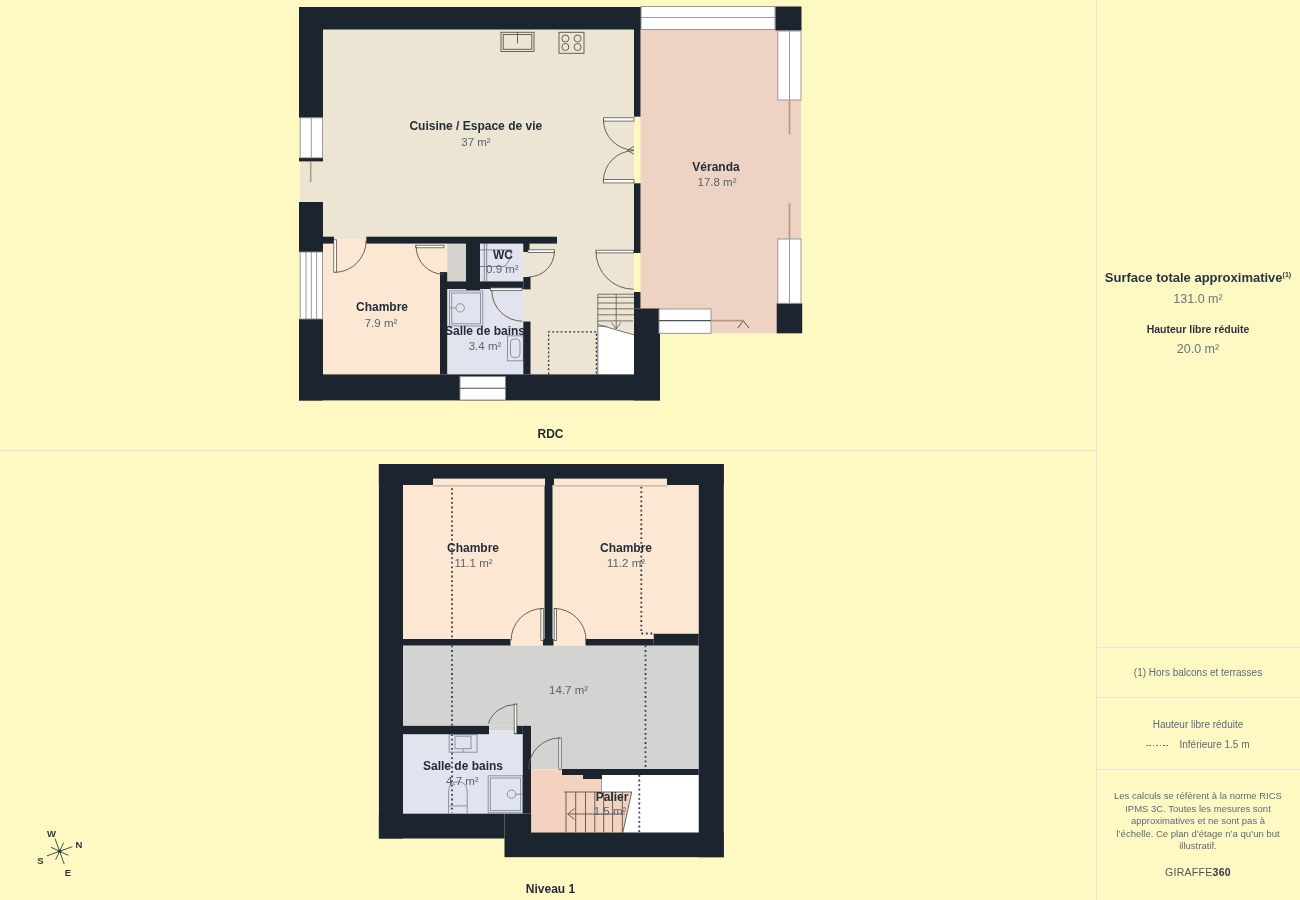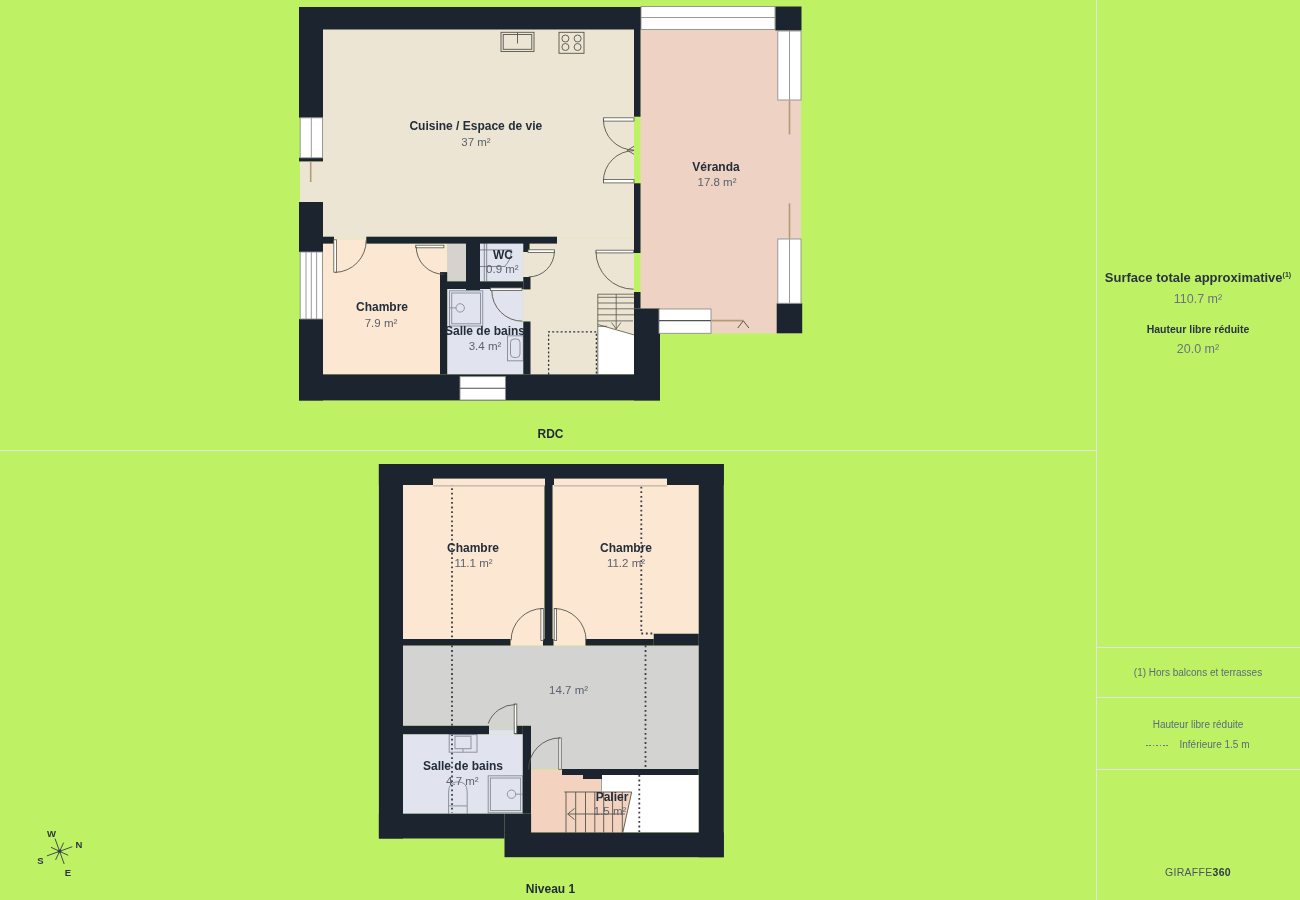--- a/index.html
+++ b/index.html
@@ -1,18 +1,18 @@
 <!DOCTYPE html>
 <html><head>
 <meta charset="utf-8">
 <style>
 html,body{margin:0;padding:0;background:#ffffff;width:1300px;height:900px;overflow:hidden;}
 *{box-sizing:border-box;}
 body{font-family:"Liberation Sans", sans-serif;}
-#page{position:relative;width:1300px;height:900px;background:#bef264;}
+#page{position:relative;width:1300px;height:900px;background:#fef9c3;}
 .abs{position:absolute;}
 .sbtxt{width:204px;left:1096px;text-align:center;}
 </style>
 </head>
 <body>
 <div id="page">
   <svg class="abs" style="left:0;top:0" width="1096" height="900" viewBox="0 0 1096 900">
 
   <g>
 
@@ -289,22 +289,23 @@
 
   <line x1="0" y1="450.5" x2="1096" y2="450.5" stroke="#e3e3e3" stroke-width="1"></line>
   </svg>
 
   <div class="abs" style="left:1096px;top:0;width:1px;height:900px;background:#e3e3e3"></div>
   <div class="abs" style="left:1096px;top:647px;width:204px;height:1px;background:#e3e3e3"></div>
   <div class="abs" style="left:1096px;top:697px;width:204px;height:1px;background:#e3e3e3"></div>
   <div class="abs" style="left:1096px;top:769px;width:204px;height:1px;background:#e3e3e3"></div>
 
   <div class="abs sbtxt" style="top:270px;font-size:13px;font-weight:bold;color:#2a3441;">Surface totale approximative<sup style="font-size:7px;">(1)</sup></div>
-  <div class="abs sbtxt" style="top:292px;font-size:12.5px;color:#6a737f;">110.7 m²</div>
+  <div class="abs sbtxt" style="top:292px;font-size:12.5px;color:#6a737f;">131.0 m²</div>
   <div class="abs sbtxt" style="top:323px;font-size:10.5px;font-weight:bold;color:#2a3441;">Hauteur libre réduite</div>
   <div class="abs sbtxt" style="top:341.5px;font-size:12.5px;color:#6a737f;">20.0 m²</div>
 
   <div class="abs sbtxt" style="top:667px;font-size:10px;color:#5d6a79;">(1) Hors balcons et terrasses</div>
   <div class="abs sbtxt" style="top:718.5px;font-size:10px;color:#5d6a79;">Hauteur libre réduite</div>
   <div class="abs sbtxt" style="top:739px;font-size:10px;color:#5d6a79;"><span style="display:inline-block;width:24px;height:1.5px;background:repeating-linear-gradient(90deg,#6e7885 0,#6e7885 1.7px,transparent 1.7px,transparent 3.4px);vertical-align:middle;margin-right:9px;"></span>Inférieure 1.5 m</div>
 
+  <div class="abs sbtxt" style="top:790px;font-size:9.5px;line-height:12.6px;color:#5d6a79;">Les calculs se réfèrent à la norme RICS<br>IPMS 3C. Toutes les mesures sont<br>approximatives et ne sont pas à<br>l’échelle. Ce plan d’étage n’a qu’un but<br>illustratif.</div>
   <div class="abs sbtxt" style="top:865.5px;font-size:10.5px;letter-spacing:0.3px;text-align:center;"><span style="color:#4a5663;">GIRAFFE</span><span style="font-weight:bold;color:#2e3947;">360</span></div>
 </div>
 
 </body></html>

